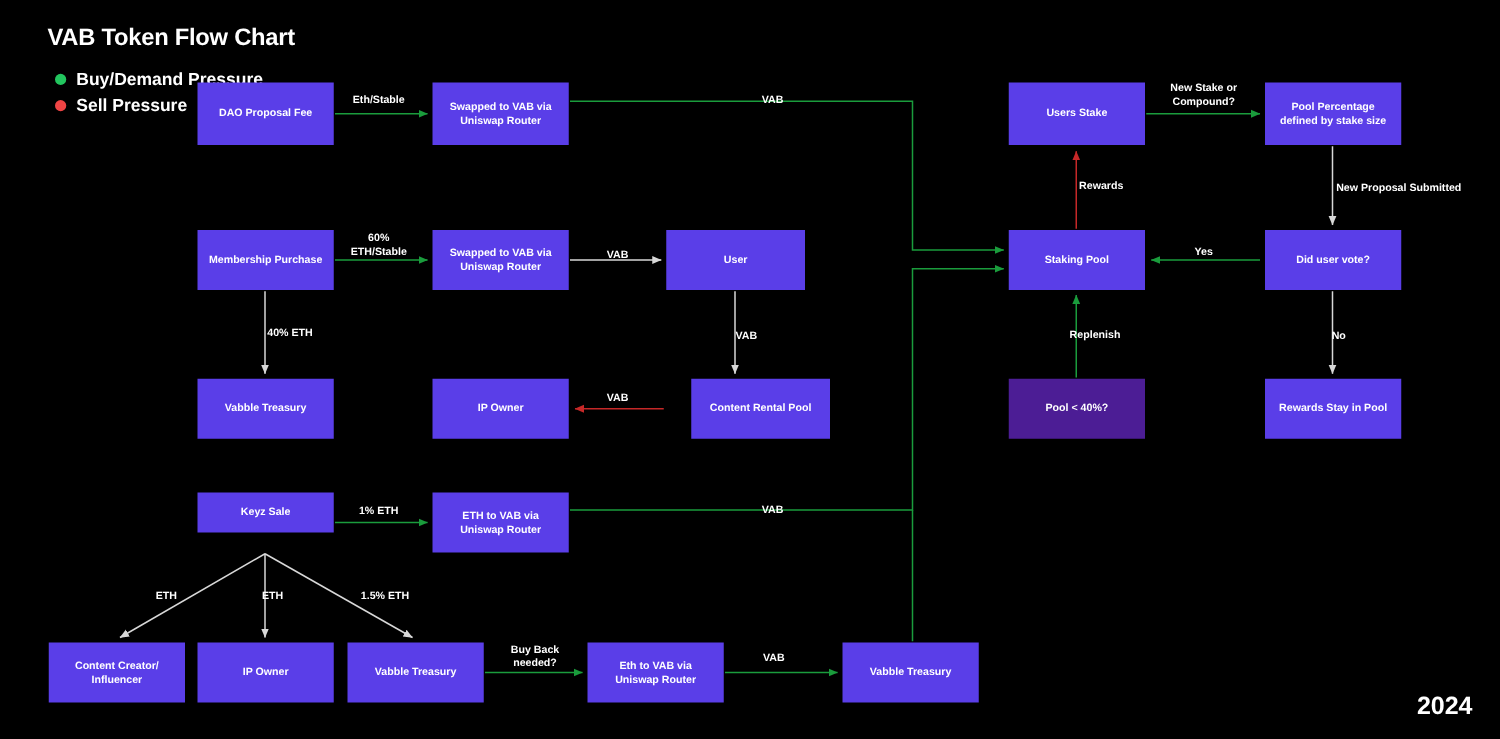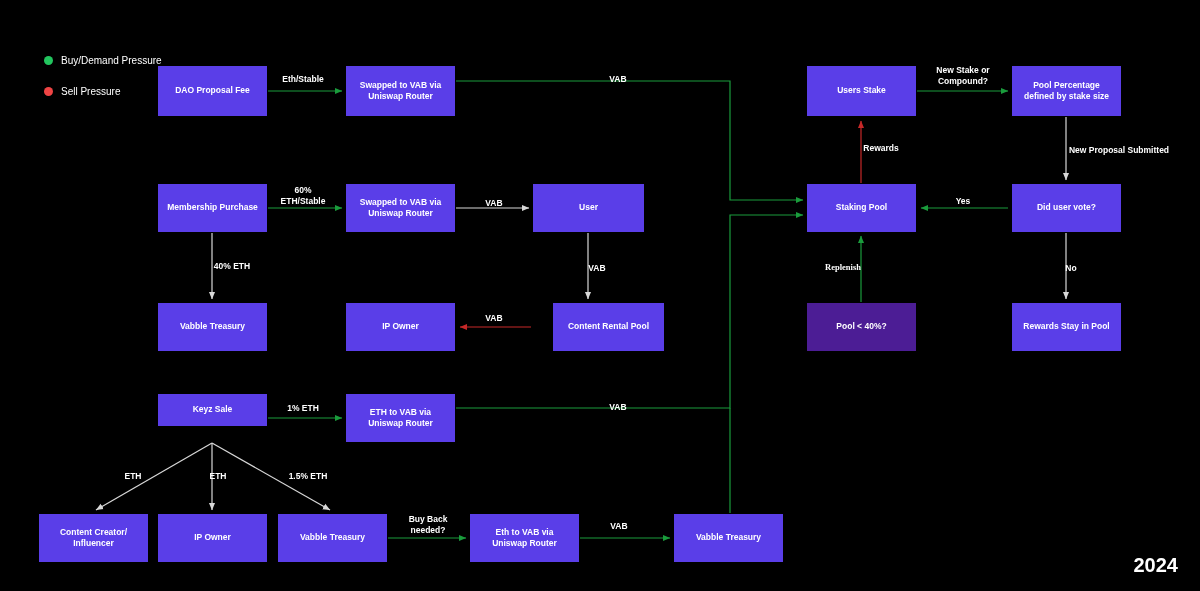--- a/index.html
+++ b/index.html
@@ -11,21 +11,21 @@
   }
   #stage { position: relative; width: 1200px; height: 591px; background: #000; }
 
   #title {
     position: absolute; left: 38px; top: 20px;
     font-size: 19px; font-weight: bold; color: #ffffff;
     letter-spacing: -0.2px;
   }
   .legend-row { position: absolute; left: 44px; display: flex; align-items: center; gap: 8px; }
   .legend-dot { width: 9px; height: 9px; border-radius: 50%; display: block; }
-  .legend-label { font-size: 10px; font-weight: normal; color: #ffffff; white-space: nowrap; }
+  .legend-label { font-size: 14px; font-weight: bold; color: #ffffff; white-space: nowrap; }
 
   #year {
     position: absolute; right: 22px; bottom: 14px;
     font-size: 20px; font-weight: bold; color: #ffffff;
   }
 
   .node {
     position: absolute;
     background: #5a3ee8;
     color: #ffffff;
@@ -47,26 +47,27 @@
     pointer-events: none;
   }
 
   svg#wires { position: absolute; left: 0; top: 0; width: 1200px; height: 591px; }
 </style>
 </head>
 <body>
 
 <div id="stage">
 
+  <div id="title">VAB Token Flow Chart</div>
 
   <div class="legend-row" style="top:55px;">
     <span class="legend-dot" style="background:#22c55e;"></span>
     <span class="legend-label">Buy/Demand Pressure</span>
   </div>
-  <div class="legend-row" style="top:86px;align-items:center;">
+  <div class="legend-row" style="top:76px;align-items:center;">
     <span class="legend-dot" style="background:#ef4444;"></span>
     <span class="legend-label">Sell Pressure</span>
   </div>
 
   <svg id="wires" viewBox="0 0 1200 591">
     <defs>
       <marker id="ab" markerWidth="7" markerHeight="7" refX="6" refY="3" orient="auto">
         <path d="M0,0.4 L6.2,3 L0,5.6 z" fill="#1a9c3c"></path>
       </marker>
       <marker id="as" markerWidth="7" markerHeight="7" refX="6" refY="3" orient="auto">
@@ -153,21 +154,21 @@
       <div class="edge-label" style="left: 903px; top: 65px; width: 120px;">New Stake or
 Compound?</div>
       <div class="edge-label" style="left: 821px; top: 143px; width: 120px;">Rewards</div>
       <div class="edge-label" style="left: 1059px; top: 145px; width: 120px;">New Proposal Submitted</div>
       <div class="edge-label" style="left: 243px; top: 185px; width: 120px;">60%
 ETH/Stable</div>
       <div class="edge-label" style="left: 434px; top: 198px; width: 120px;">VAB</div>
       <div class="edge-label" style="left: 903px; top: 196px; width: 120px;">Yes</div>
       <div class="edge-label" style="left: 172px; top: 261px; width: 120px;">40% ETH</div>
       <div class="edge-label" style="left: 537px; top: 263px; width: 120px;">VAB</div>
-      <div class="edge-label" style="left: 783px; top: 262px; width: 120px; font-family: Liberation Serif, serif;">Replenish</div>
+      <div class="edge-label" style="left: 816px; top: 262px; width: 120px;">Replenish</div>
       <div class="edge-label" style="left: 1011px; top: 263px; width: 120px;">No</div>
       <div class="edge-label" style="left: 434px; top: 313px; width: 120px;">VAB</div>
       <div class="edge-label" style="left: 243px; top: 403px; width: 120px;">1% ETH</div>
       <div class="edge-label" style="left: 558px; top: 402px; width: 120px;">VAB</div>
       <div class="edge-label" style="left: 73px; top: 471px; width: 120px;">ETH</div>
       <div class="edge-label" style="left: 158px; top: 471px; width: 120px;">ETH</div>
       <div class="edge-label" style="left: 248px; top: 471px; width: 120px;">1.5% ETH</div>
       <div class="edge-label" style="left: 368px; top: 514px; width: 120px;">Buy Back
 needed?</div>
       <div class="edge-label" style="left: 559px; top: 521px; width: 120px;">VAB</div>

